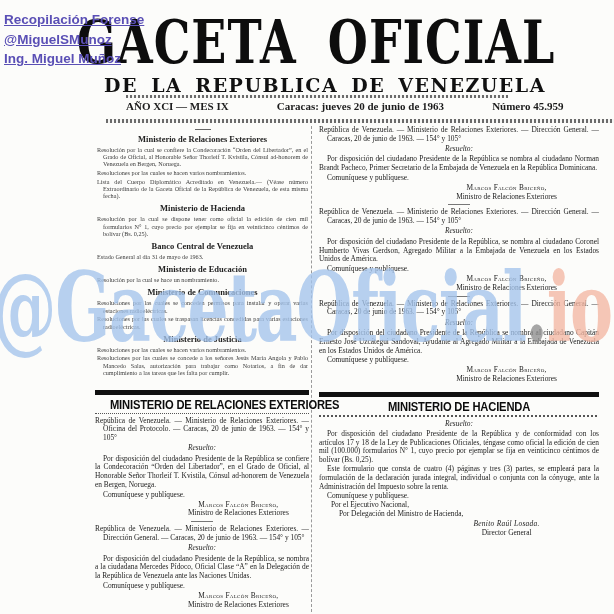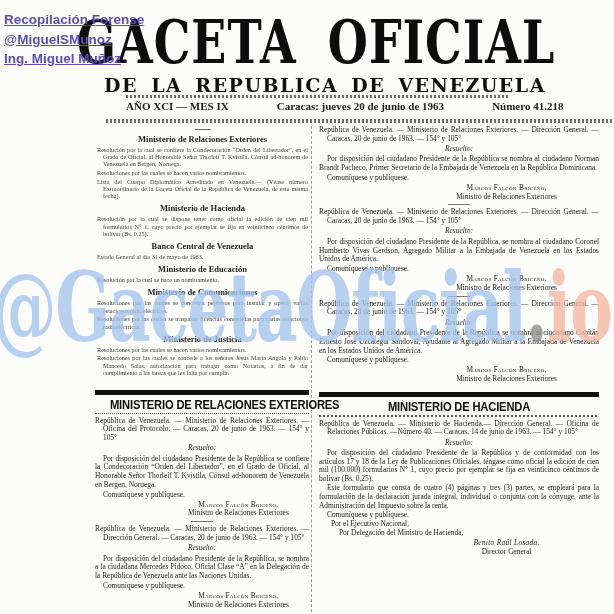--- a/index.html
+++ b/index.html
@@ -122,21 +122,21 @@
   </div>
 
   <div class="masthead">
     <div class="gz-title">GACETA OFICIAL</div>
     <div class="gz-subtitle">DE LA REPUBLICA DE VENEZUELA</div>
   </div>
   <div class="rule-hatch rule1"></div>
   <div class="edition-bar">
     <span>AÑO XCI — MES IX</span>
     <span>Caracas: jueves 20 de junio de 1963</span>
-    <span>Número 41.218</span>
+    <span>Número 45.959</span>
   </div>
   <div class="rule-hatch rule2"></div>
 
   <div class="col-divider"></div>
 
   <div class="sumario">
     <div class="tiny-dash"></div>
 
     <div class="s-head">Ministerio de Relaciones Exteriores</div>
     <div class="s-entry">Resolución por la cual se confiere la Condecoración “Orden del Libertador”, en el Grado de Oficial, al Honorable Señor Thorleif T. Kvistila, Cónsul ad-honorem de Venezuela en Bergen, Noruega.</div>
@@ -213,21 +213,20 @@
       <p class="sig-name">Marcos Falcón Briceño,</p>
       <p class="sig-title">Ministro de Relaciones Exteriores</p>
     </div>
   </div>
 
   <div class="right-hac">
     <div class="black-bar"></div>
     <div class="ministry-header">MINISTERIO DE HACIENDA</div>
     <div class="hatchline"></div>
     <div class="block">
-      <p class="dateline">República de Venezuela. — Ministerio de Hacienda.— Dirección General. — Oficina de Relaciones Públicas. —Número 40. — Caracas, 14 de junio de 1963. — 154° y 105°</p>
       <p class="resuelto">Resuelto:</p>
       <p class="p-body">Por disposición del ciudadano Presidente de la República y de conformidad con los artículos 17 y 18 de la Ley de Publicaciones Oficiales, téngase como oficial la edición de cien mil (100.000) formularios N° 1, cuyo precio por ejemplar se fija en veinticinco céntimos de bolívar (Bs. 0,25).</p>
       <p class="p-body">Este formulario que consta de cuatro (4) páginas y tres (3) partes, se empleará para la formulación de la declaración jurada integral, individual o conjunta con la cónyuge, ante la Administración del Impuesto sobre la renta.</p>
       <p class="closing">Comuníquese y publíquese.</p>
       <p class="por">Por el Ejecutivo Nacional,</p>
       <p class="por2">Por Delegación del Ministro de Hacienda,</p>
       <p class="sig-name sig-name-i">Benito Raúl Losada.</p>
       <p class="sig-title">Director General</p>
     </div>
   </div>

